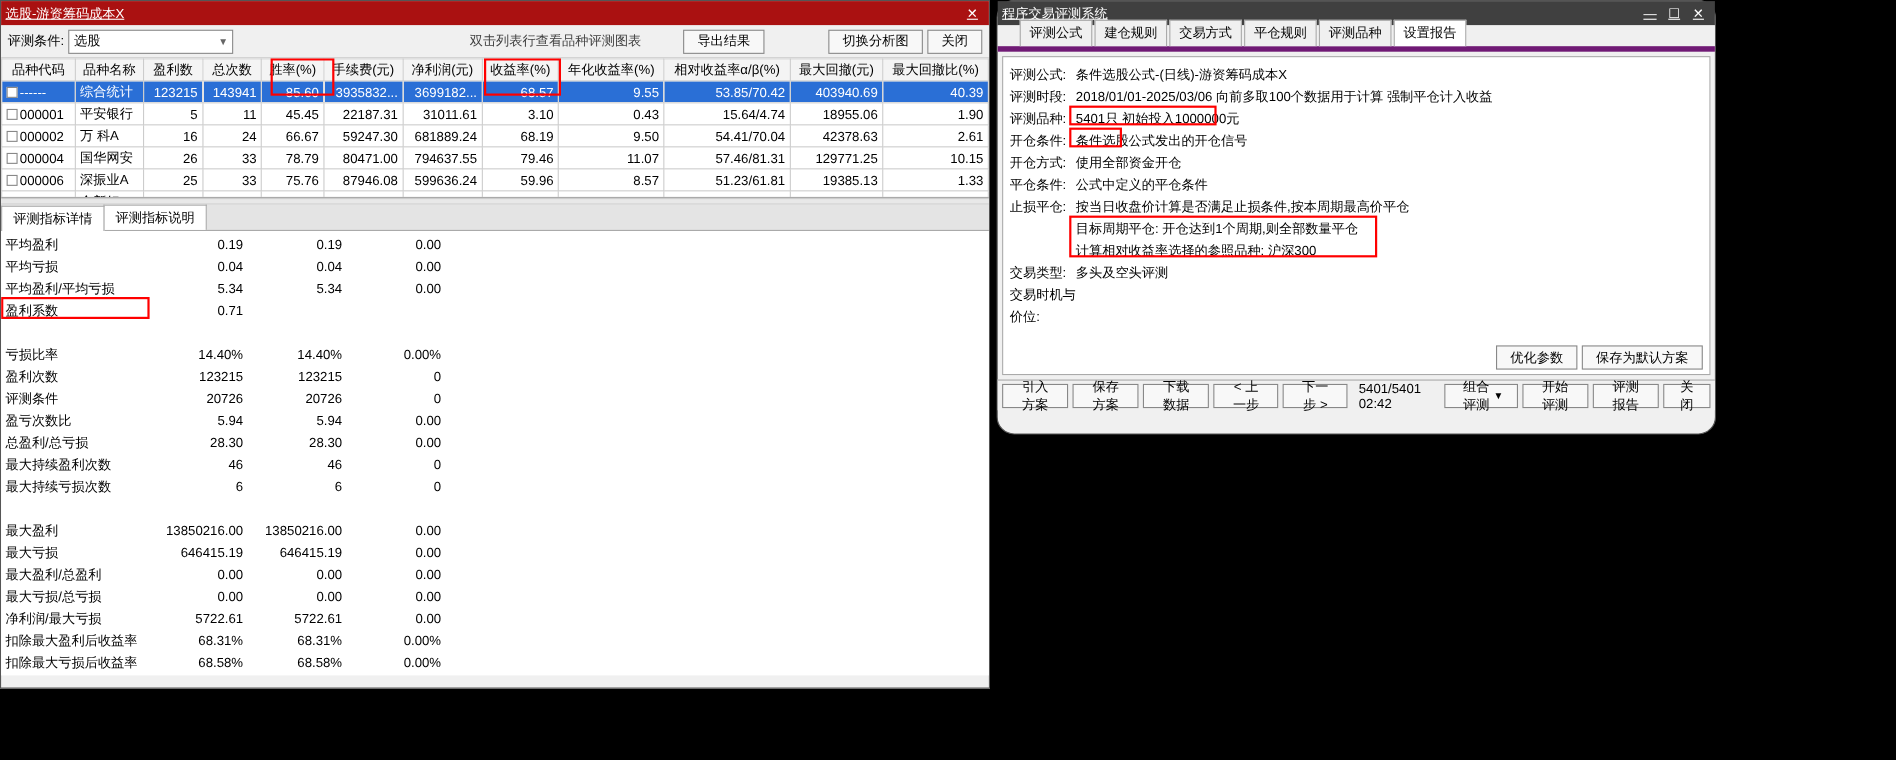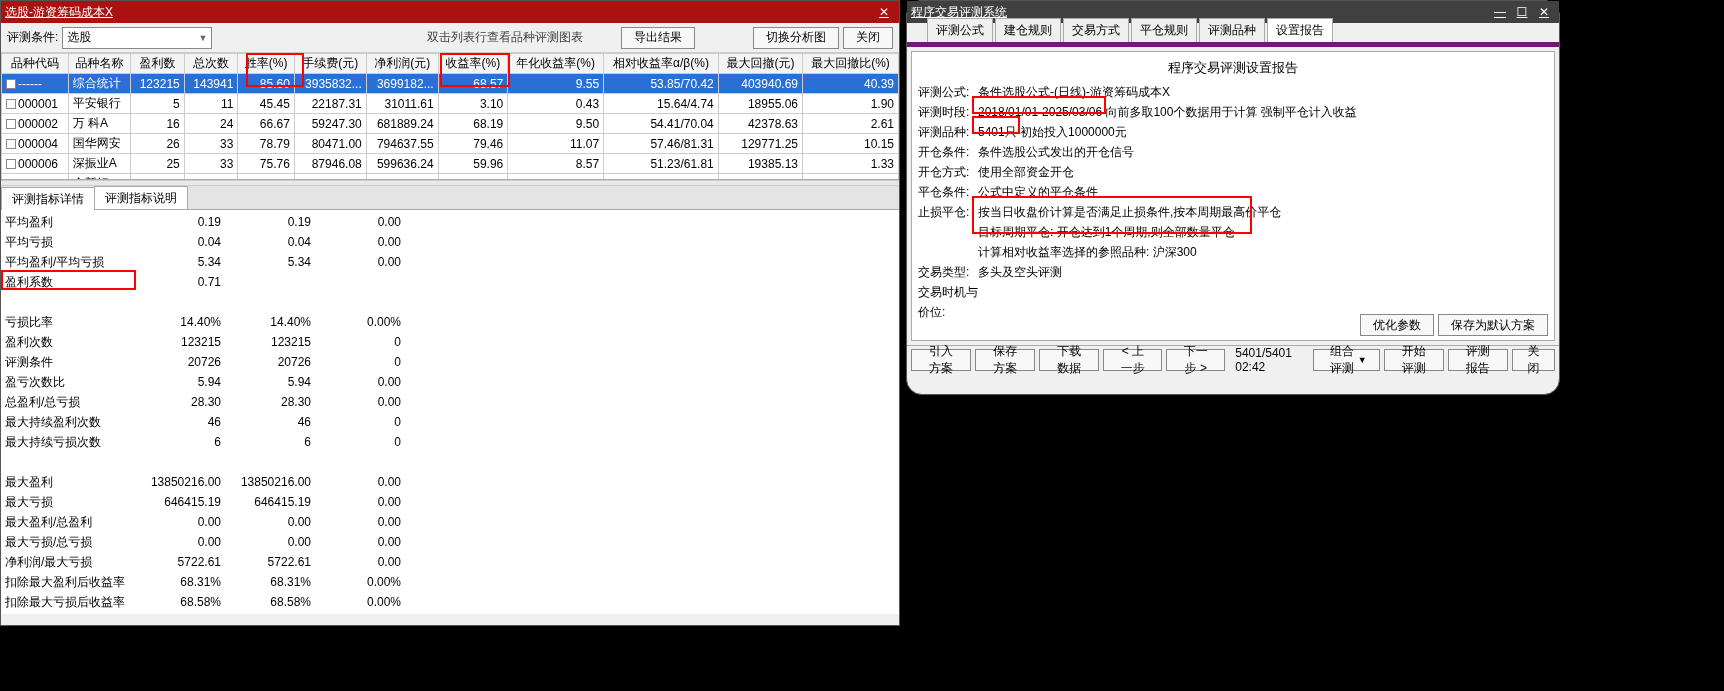--- a/index.html
+++ b/index.html
@@ -322,21 +322,20 @@
   <div class="rtabs" id="rtabs">
       <div class="rtab">评测公式</div>
       <div class="rtab">建仓规则</div>
       <div class="rtab">交易方式</div>
       <div class="rtab">平仓规则</div>
       <div class="rtab">评测品种</div>
       <div class="rtab active">设置报告</div>
     </div>
 
   <div class="report" id="report">
-    <div class="ttl">程序交易评测设置报告</div>
     <div id="rprows">
         <div class="rp-row">
           <div class="rp-label">评测公式:</div>
           <div class="rp-val">条件选股公式-(日线)-游资筹码成本X</div>
         </div>
         <div class="rp-row">
           <div class="rp-label">评测时段:</div>
           <div class="rp-val">2018/01/01-2025/03/06 向前多取100个数据用于计算 强制平仓计入收益</div>
         </div>
         <div class="rp-row">

